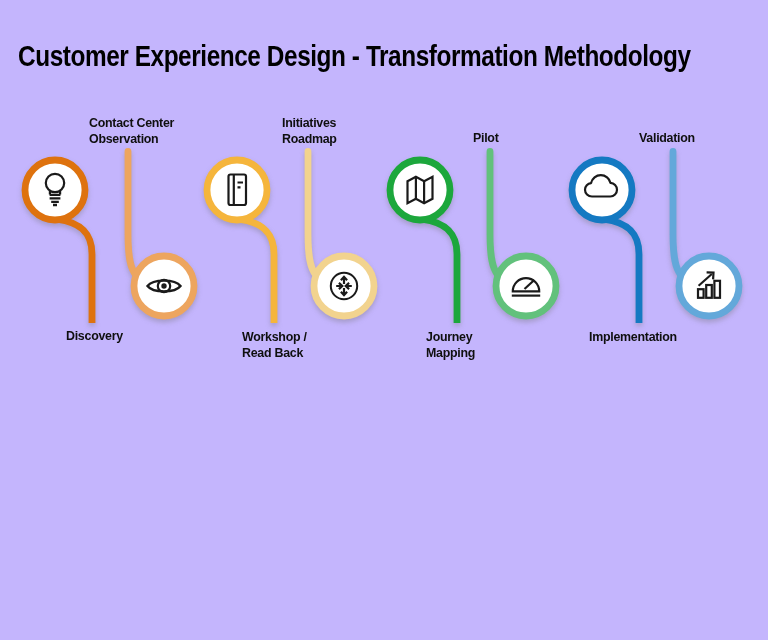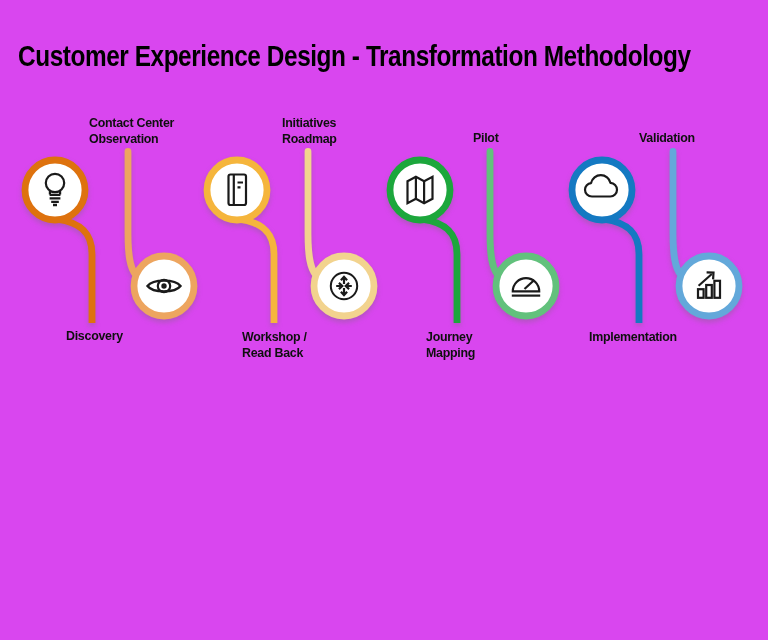--- a/index.html
+++ b/index.html
@@ -1,17 +1,17 @@
 <!DOCTYPE html>
 <html><head>
 <meta charset="utf-8">
 <style>
   html,body{margin:0;padding:0;background:#ffffff;}
   #canvas{
-    position:relative;width:768px;height:640px;background:#d946ef;overflow:hidden;
+    position:relative;width:768px;height:640px;background:#c4b5fd;overflow:hidden;
     font-family:"Liberation Sans","DejaVu Sans",sans-serif;
   }
   #title{
     position:absolute;left:18px;top:40px;margin:0;
     font-size:29px;font-weight:bold;color:#000;letter-spacing:-0.5px;white-space:nowrap;
     transform:scaleX(0.84);transform-origin:left top;
   }
   #diagram{position:absolute;left:0;top:0;}
   .stage-shape{filter:drop-shadow(0 3px 2.5px rgba(110,110,110,0.35));}
   .ring{fill:#ffffff;stroke:currentColor;stroke-width:6.8;}

